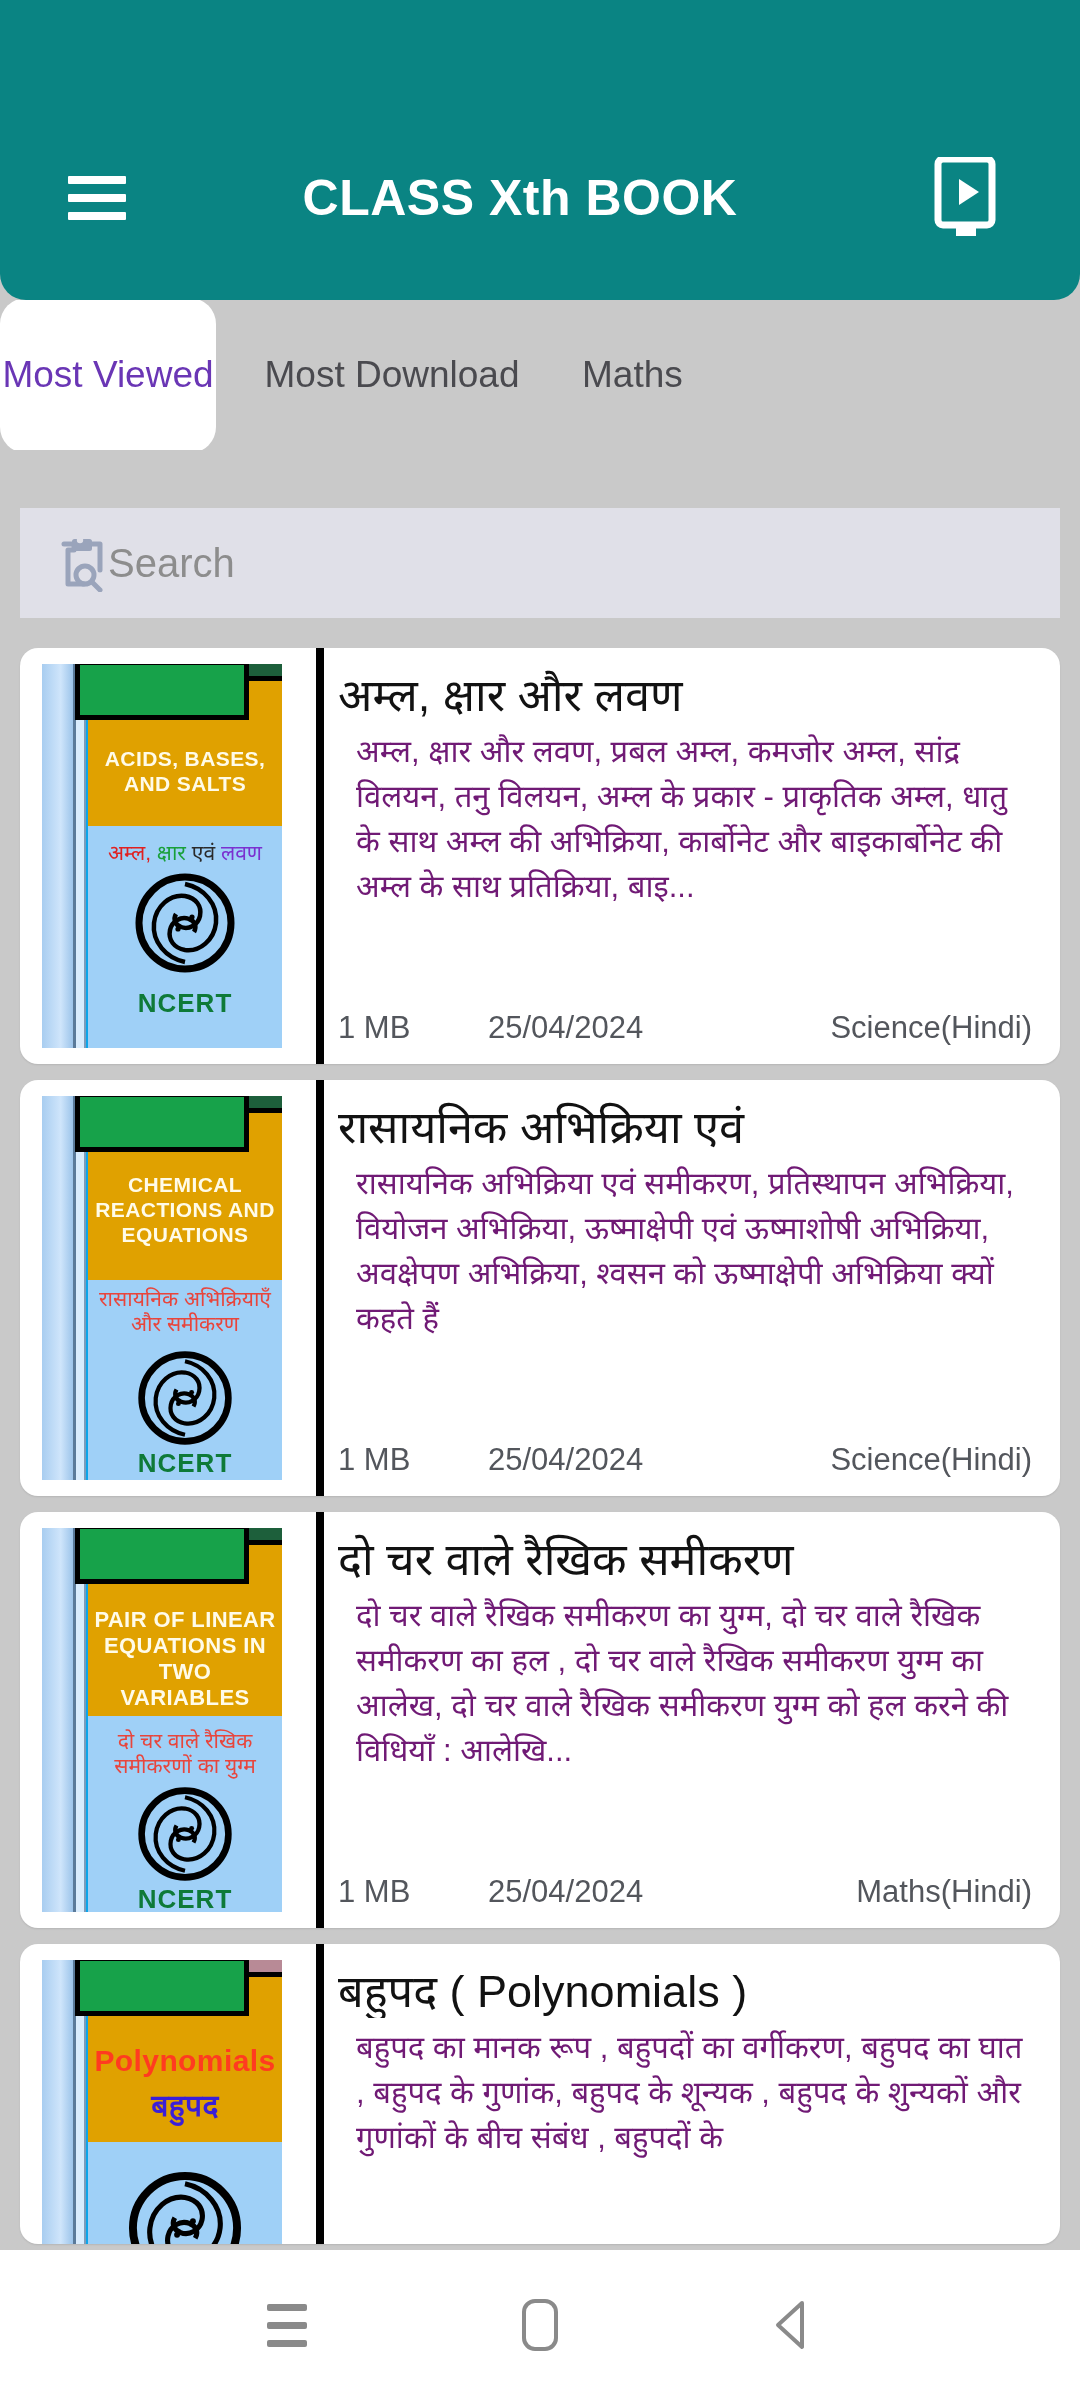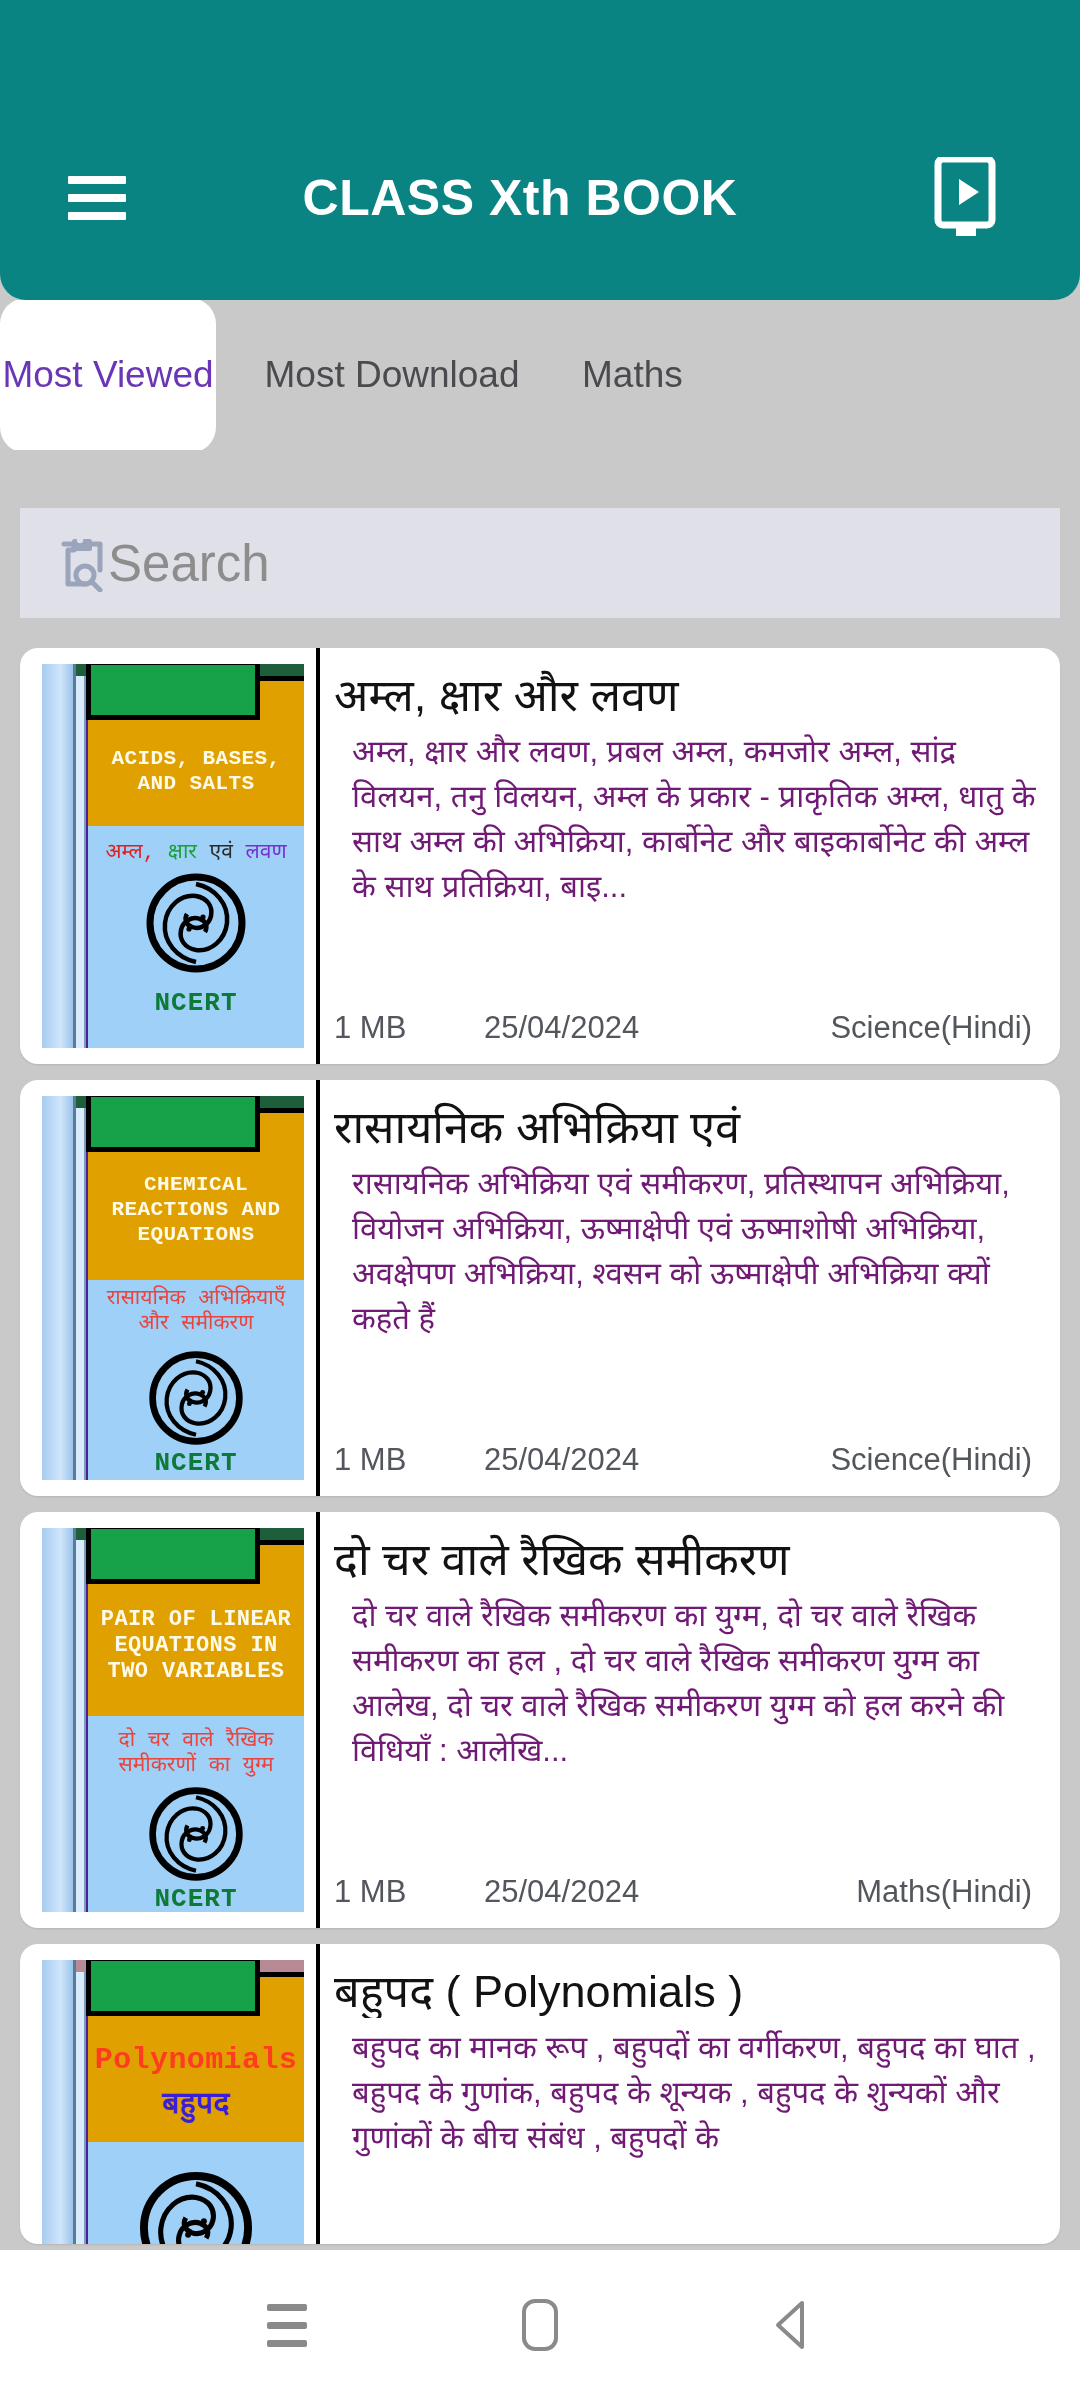--- a/index.html
+++ b/index.html
@@ -111,21 +111,21 @@
 
   
   .search {
     position: absolute; top: 508px; left: 20px;
     width: 1040px; height: 110px;
     background: #e0e0e8;
     display: flex; align-items: center;
     padding-left: 38px;
   }
   .search-icon { width: 48px; height: 58px; flex: 0 0 auto; }
-  .search-ph { font-size: 51px; color: #8d8d8d; margin-left: 2px; }
+  .search-ph { font-size: 40px; color: #8d8d8d; margin-left: 2px; }
 
   
   .list {
     position: absolute; top: 648px; left: 0;
     width: 1080px; height: 1602px;
     overflow: hidden;
   }
   .card {
     position: relative;
     margin: 0 20px 16px 20px;
@@ -136,24 +136,23 @@
     overflow: hidden;
     box-shadow: 0 1px 2px rgba(0,0,0,0.10);
   }
   .thumb-wrap {
     width: 296px; flex: 0 0 296px;
     padding: 16px 12px 16px 22px;
     display: flex; align-items: flex-start;
   }
   .book {
     position: relative;
-    width: 262px; height: 384px;
-    background: #4c1d95;
-    overflow: hidden;
-    font-family: Liberation Mono, monospace;
+    width: 240px; height: 384px;
+    background: #0ea5e9;
+    overflow: hidden;
   }
   
   .bk-topband { position: absolute; left: 0; top: 0; width: 100%; height: 18px; background: #1d5f3b; }
   .bk-spine { position: absolute; left: 0; top: 0; width: 34px; height: 100%;
     background: linear-gradient(90deg,#a8cdf0 0%, #cfe5fb 60%, #9cc4ea 100%); border-right: 3px solid #5a7a9a; }
   .bk-spine2 { position: absolute; left: 34px; top: 12px; width: 10px; height: calc(100% - 12px);
     background: #d9ecfd; border-right: 2px solid #7d9cbb; }
   .bk-body { position: absolute; left: 46px; top: 12px; right: 0; bottom: 0; background: #9fd0f7; }
   .bk-orange { position: absolute; left: 0; top: 0; width: 100%; background: #e0a100;
     border-top: 5px solid #000; }
@@ -175,21 +174,21 @@
   }
   .bk-logo { position: absolute; left: 50%; transform: translateX(-50%); }
   .bk-ncert {
     position: absolute; width: 100%; text-align: center;
     color: #0e7a38; font-weight: 700; font-size: 26px; letter-spacing: 1px;
   }
 
   .card-body {
     flex: 1; min-width: 0;
     padding: 22px 24px 0 4px;
-    border-left: 4px solid #000000;
+    border-left: 8px solid #000000;
     display: flex; flex-direction: column;
   }
   .card-title {
     font-size: 45px; color: #121212; font-weight: 400;
     line-height: 1.16;
     white-space: nowrap; overflow: hidden;
     margin-bottom: 8px;
     margin-left: 10px;
   }
   .card-desc {

